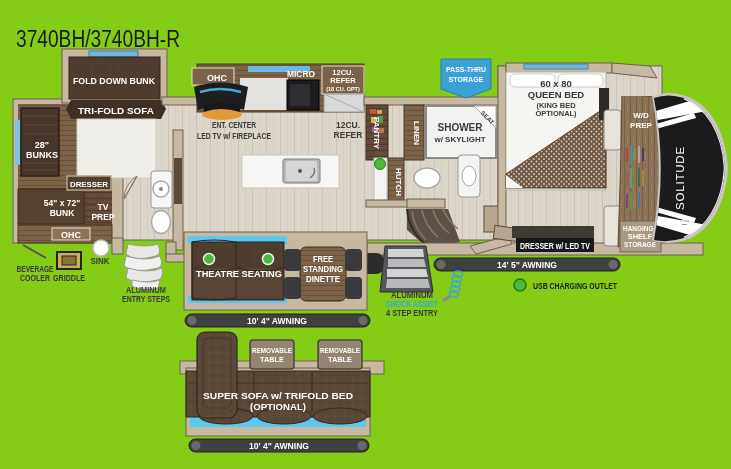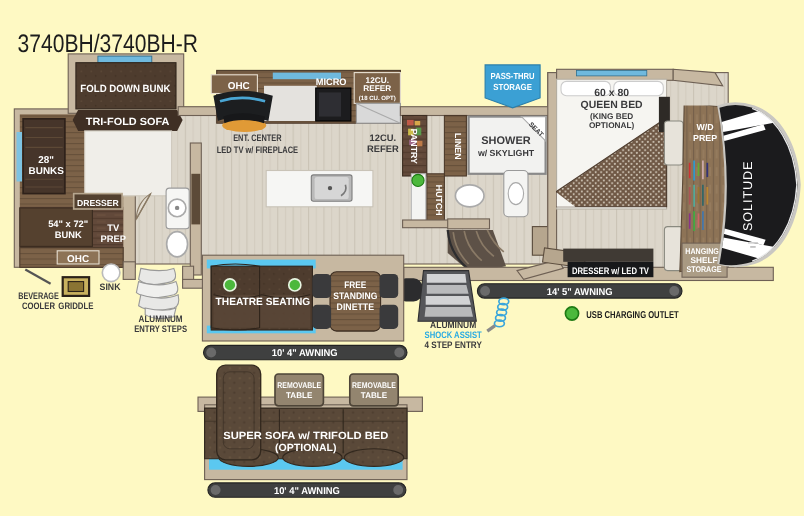--- a/index.html
+++ b/index.html
@@ -1,16 +1,16 @@
 <!DOCTYPE html>
 <html><head>
 <meta charset="utf-8">
 <style>
 html,body{margin:0;padding:0;background:#fff;}
-#root{position:relative;width:731px;height:469px;background:#fef9c3;overflow:hidden;font-family:"Liberation Sans",sans-serif;}
+#root{position:relative;width:731px;height:469px;background:#84cc16;overflow:hidden;font-family:"Liberation Sans",sans-serif;}
 svg{position:absolute;left:0;top:0;}
 text{font-family:"Liberation Sans",sans-serif;}
 </style>
 </head>
 <body>
 <div id="root">
 <svg width="731" height="469" viewBox="0 0 731 469">
 <defs>
   <pattern id="floorL" width="14" height="14" patternUnits="userSpaceOnUse">
     <rect width="14" height="14" fill="#dcd6ca"></rect>

